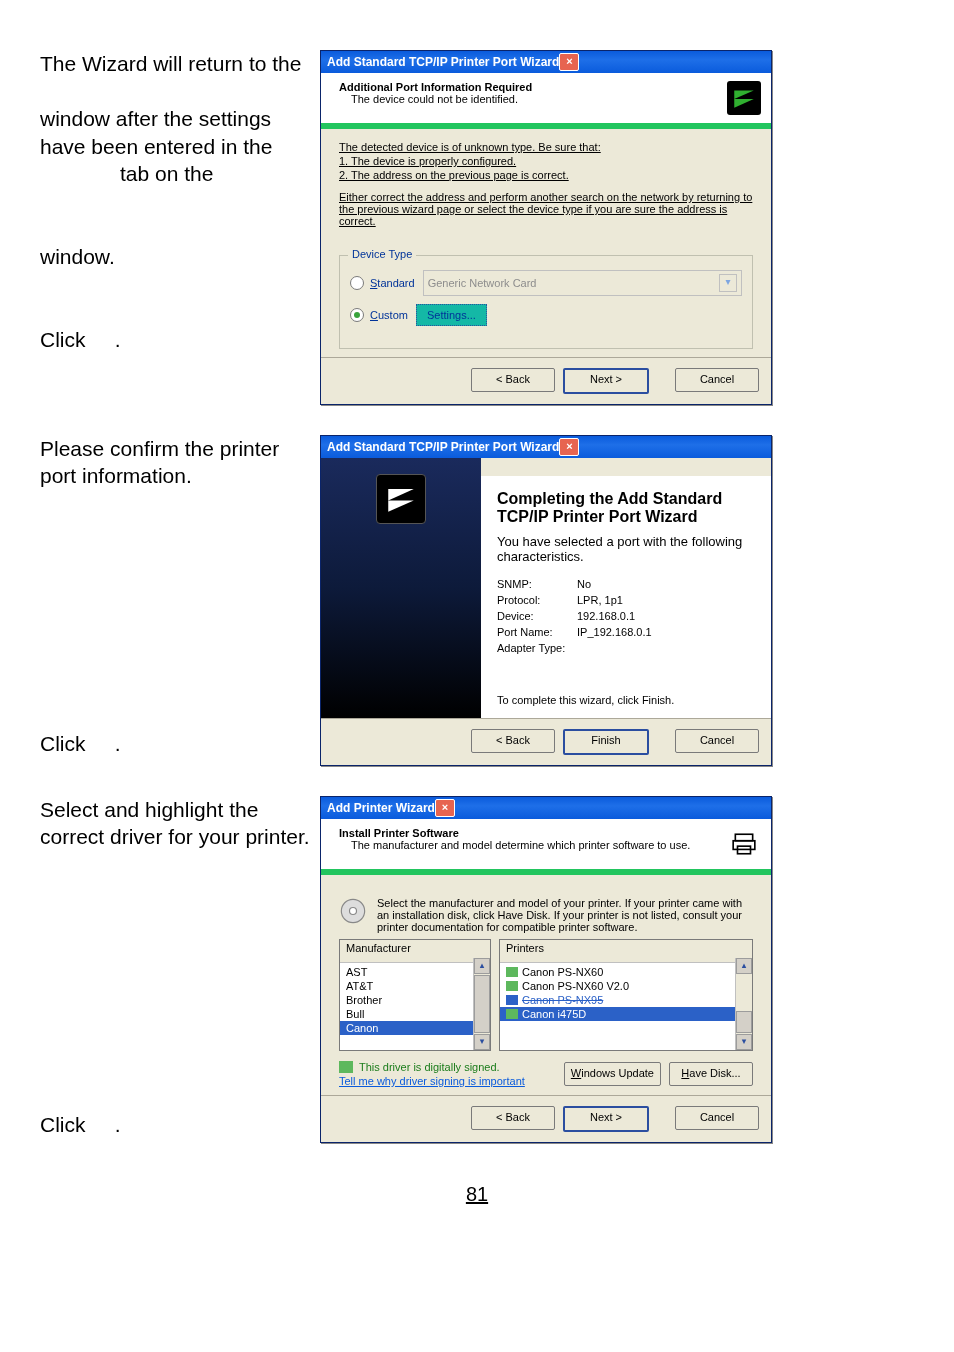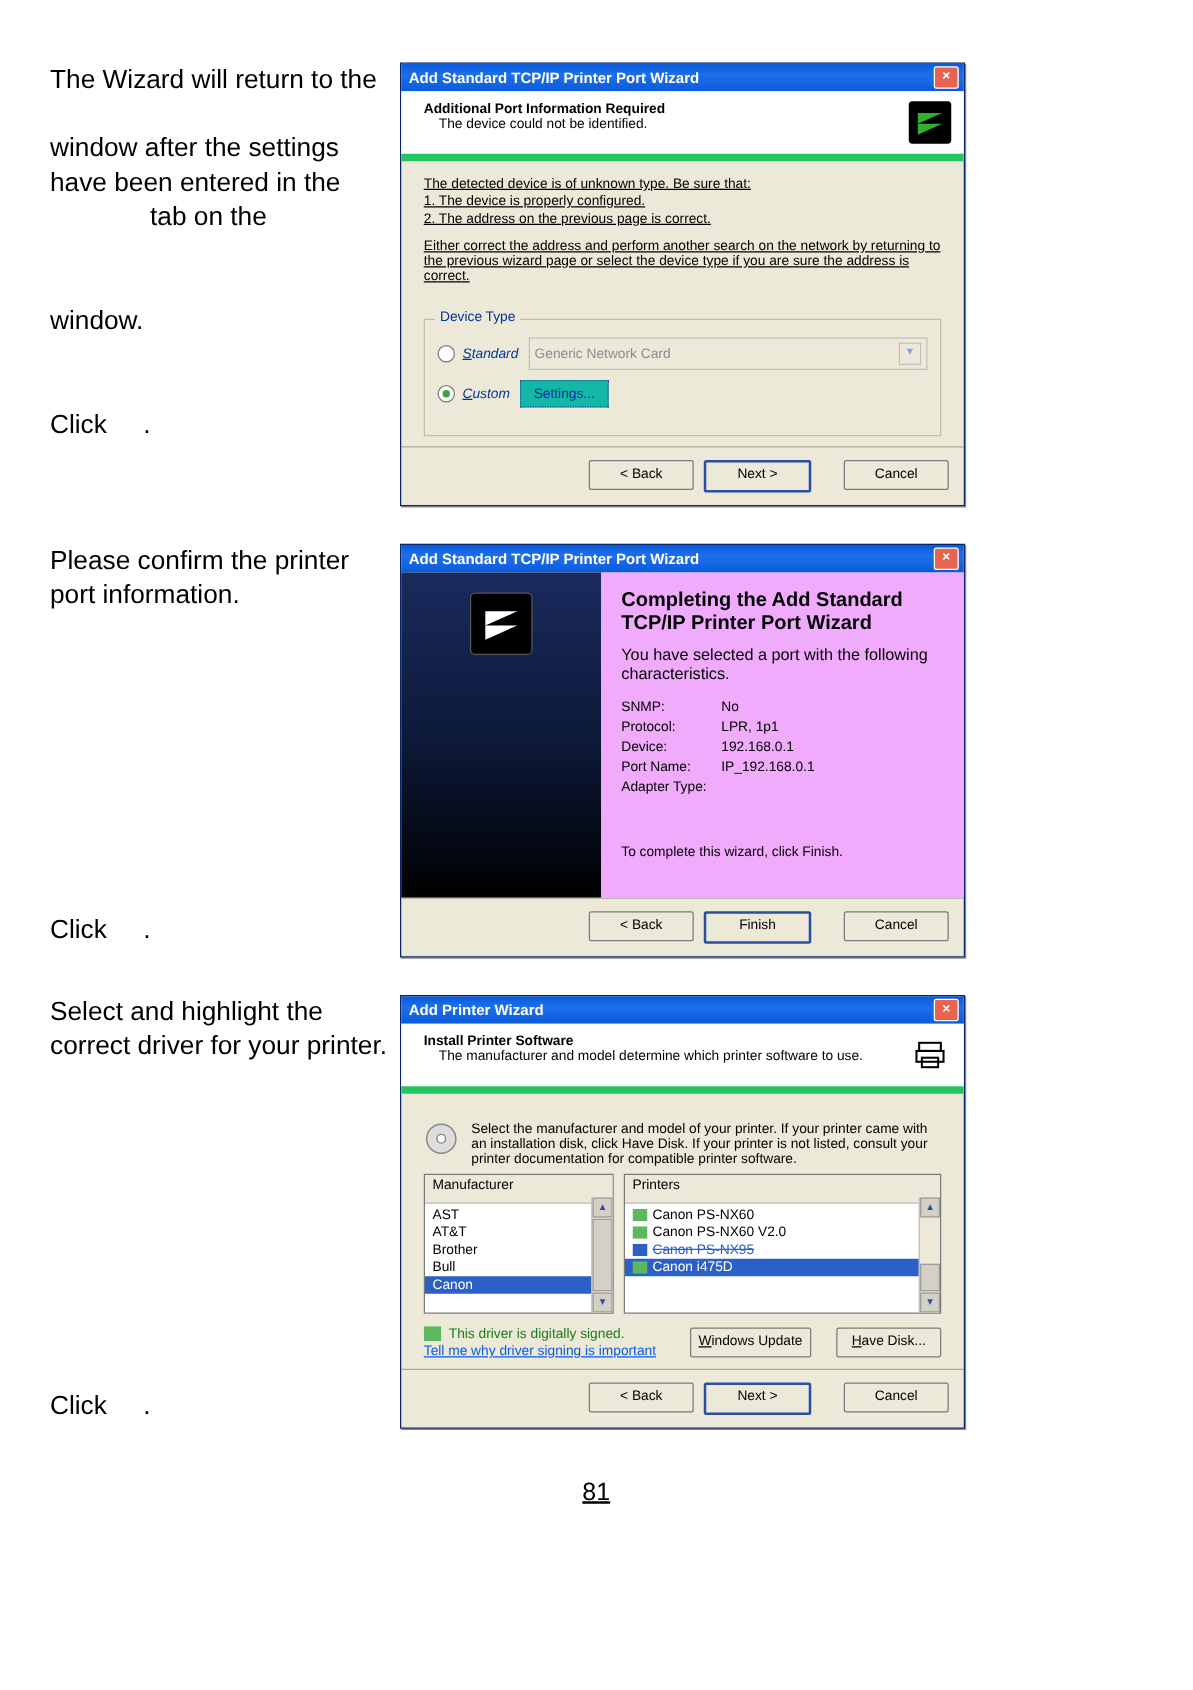--- a/index.html
+++ b/index.html
@@ -41,21 +41,20 @@
     font-size: 11px;
     color: #000;
     box-shadow: 1px 1px 0 #888;
   }
   .titlebar {
     height: 22px;
     background: linear-gradient(to bottom, #0a5bdc 0%, #1e6fe8 40%, #0a5bdc 100%);
     color: #fff;
     display: flex;
     align-items: center;
-    justify-content: space-between;
     padding: 0 4px 0 6px;
     font-weight: bold;
     font-size: 12px;
   }
   .close-btn {
     width: 18px;
     height: 16px;
     background: #e76450;
     border: 1px solid #fff;
     border-radius: 2px;
@@ -131,21 +130,21 @@
     justify-content:center;
     background:#fff;
   }
   .radio.sel::after {
     content:'';
     width:6px;
     height:6px;
     border-radius:50%;
     background:#39a33c;
   }
-  .radio-label { color:#003399; font-size:11px;font-style:italic; }
+  .radio-label { color:#003399; font-size:11px; }
   .radio-label.muted { color:#003399; }
   .dropdown-disabled {
     flex:1;
     margin-left:8px;
     height:20px;
     border:1px solid #c0c0c0;
     background:#ece9d8;
     color:#8d8d8d;
     padding:2px 4px;
     display:flex;
@@ -215,21 +214,22 @@
     background:#000;
     border:1px solid #555;
     border-radius:4px;
     display:flex;
     align-items:center;
     justify-content:center;
   }
   .complete-right {
     flex:1;
     padding:14px 16px 6px 16px;
-    background:#f0abfc;
+    background:#ffffff;
+    margin-top:18px;
   }
   .complete-right .ctitle {
     font-family: "Trebuchet MS", Tahoma, sans-serif;
     font-size:16px;
     font-weight:bold;
     margin-bottom:8px;
   }
   .complete-right .cdesc { font-size:13px; margin-bottom:14px; }
   .kv-row { display:flex; font-size:11px; margin-bottom:4px; }
   .kv-row .k { width:80px; }
@@ -320,21 +320,21 @@
     display:flex;
     align-items:center;
     gap:6px;
     color:#1b7c1b;
   }
   .signed-left a {
     color:#0a5bdc;
     text-decoration:underline;
     font-size:11px;
   }
-  .inline-btns { display:flex; gap:20px; }
+  .inline-btns { display:flex; gap:8px; }
 
   .instr-row {
     display:flex;
     align-items:flex-start;
     gap:10px;
     margin:10px 0 6px 0;
   }
   .disc-icon {
     width:28px; height:28px;
     display:flex;

